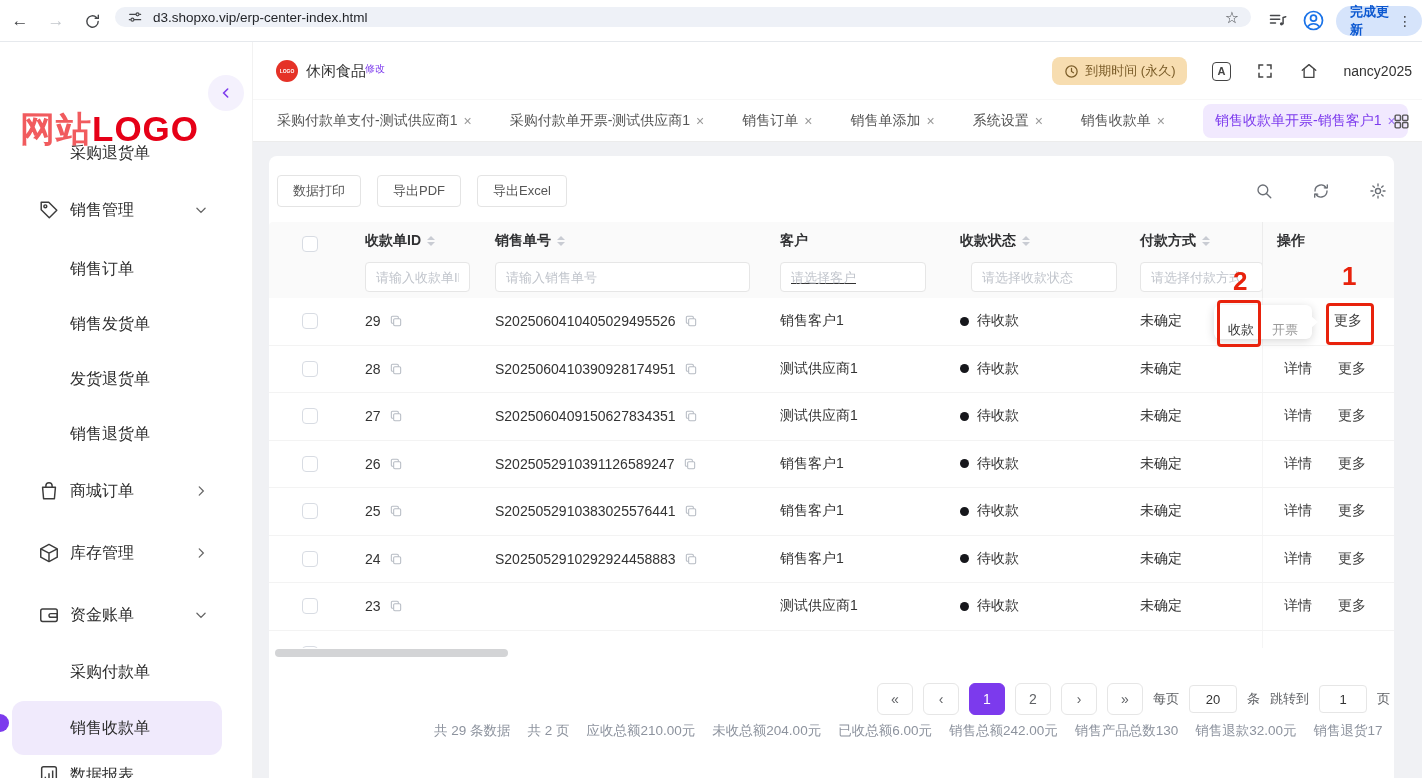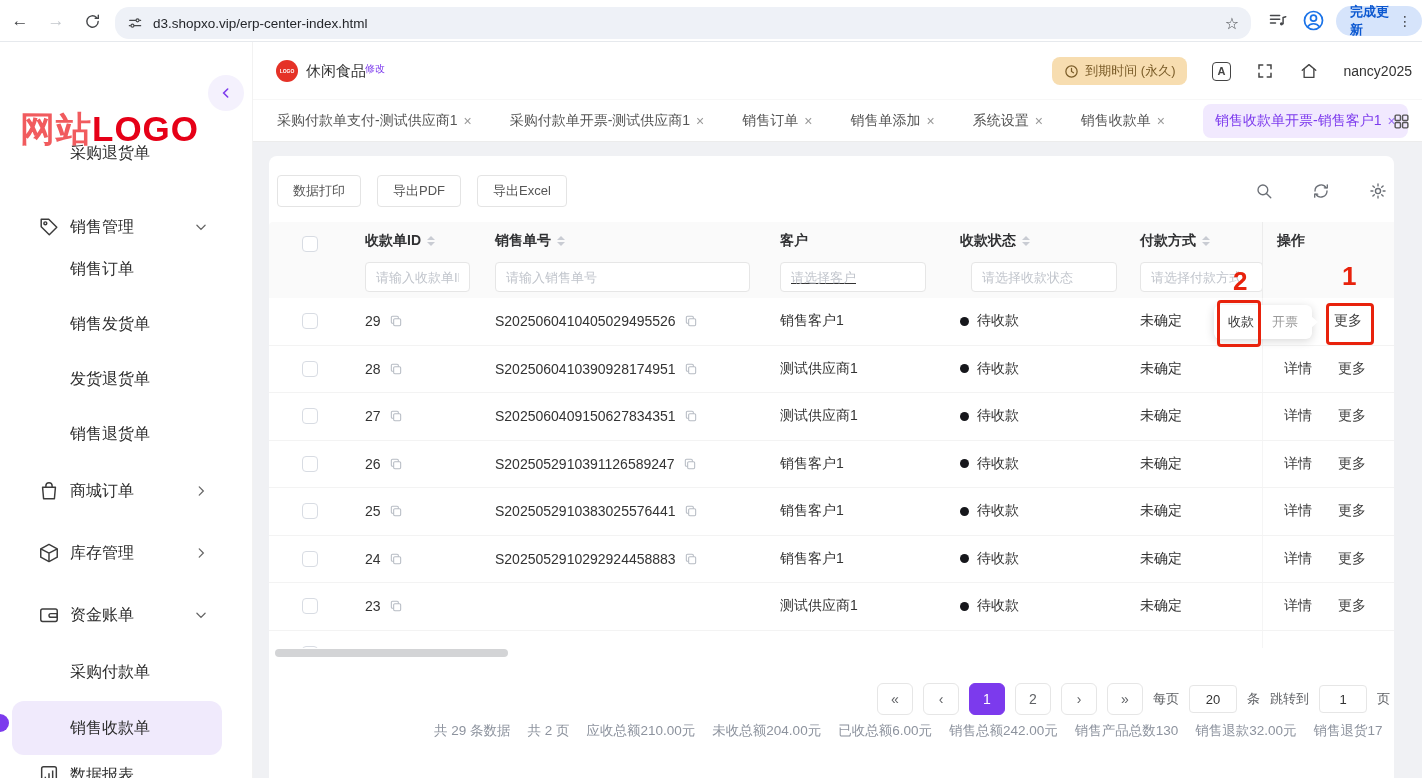--- a/index.html
+++ b/index.html
@@ -10,21 +10,21 @@
     background:#fff; color:#333;
   }
   .screen { position:relative; width:1422px; height:778px; }
 
   
   .chrome { position:absolute; left:0; top:0; width:1422px; height:42px; background:#fff; border-bottom:1px solid #e6e9ed; }
   .nav-ic { position:absolute; top:9px; width:24px; height:24px; display:flex; align-items:center; justify-content:center; font-size:17px; color:#46484b; cursor:pointer; }
   .nav-back { left:8px; }
   .nav-fwd  { left:44px; color:#c3c7cc; }
   .nav-reload { left:80px; }
-  .omnibox { position:absolute; left:115px; top:7px; width:1136px; height:16px; border-radius:14px; background:#eef1f7; display:flex; align-items:center; padding:16px 12px; }
+  .omnibox { position:absolute; left:115px; top:7px; width:1136px; height:16px; border-radius:14px; background:#eef1f7; display:flex; align-items:center; padding:10px 12px; }
   .omni-url { flex:1; margin-left:10px; font-size:13.5px; color:#24262a; }
   .omni-star { font-size:16px; color:#4b4e52; cursor:pointer; }
   .tune-ic, .media-ic, .profile-ic { color:#46484b; }
   .media-wrap { position:absolute; left:1268px; top:10px; cursor:pointer; }
   .profile-wrap { position:absolute; left:1302px; top:9px; color:#1a73e8; cursor:pointer; }
   .update-pill { position:absolute; left:1336px; top:6px; height:30px; border-radius:15px; background:#d6e4fb; display:flex; align-items:center; padding:0 10px 0 14px; cursor:pointer; }
   .update-txt { font-size:13px; font-weight:700; color:#0b57d0; }
   .kebab { margin-left:8px; color:#45484c; font-size:14px; letter-spacing:0; }
 
   
@@ -86,21 +86,21 @@
   .cell { position:absolute; top:0; height:100%; display:flex; align-items:center; font-size:14px; color:#333; gap:8px; white-space:nowrap; }
   .c-check { left:33px; } .c-id { left:96px; } .c-order { left:226px; }
   .c-cust { left:511px; } .c-status { left:691px; } .c-pay { left:871px; }
   .c-op { left:993px; width:132px; border-left:1px solid #f5f5f5; padding-left:21px; gap:26px; }
   .c-op.only-more { padding-left:71px; }
   .lnk { color:#404040; cursor:pointer; }
   .dot { width:9px; height:9px; border-radius:50%; background:#16171b; flex:none; }
   .cbx { width:16px; height:16px; border:1px solid #d8dce3; border-radius:4px; background:#fff; display:inline-block; cursor:pointer; }
   .copy-ic { width:14px; height:14px; color:#b7bcc4; cursor:pointer; flex:none; }
 
-  .popup { position:absolute; left:945px; top:7px; height:34px; background:#fff; border-radius:6px; box-shadow:0 2px 10px rgba(0,0,0,.16); display:flex; align-items:center; padding:0 14px; gap:18px; font-size:13px; z-index:5; }
+  .popup { position:absolute; left:945px; top:7px; height:34px; background:#fff; border-radius:6px; box-shadow:0 2px 10px rgba(0,0,0,.16); display:flex; align-items:flex-end; padding:0 14px; gap:18px; font-size:13px; z-index:5; }
   .popup::after { content:""; position:absolute; right:-6px; top:11px; border-top:6px solid transparent; border-bottom:6px solid transparent; border-left:7px solid #fff; }
   .p-receive { color:#333; cursor:pointer; }
   .p-invoice { color:#9a9a9a; cursor:pointer; }
 
   .hscroll { position:absolute; left:6px; top:493px; width:233px; height:8px; border-radius:4px; background:#d3d4d6; cursor:pointer; }
 
   .pager { position:absolute; top:527px; right:4px; display:flex; align-items:center; gap:10px; font-size:13px; color:#606266; }
   .pbtn { min-width:36px; height:32px; border:1px solid #e6e6e6; border-radius:6px; background:#fff; display:flex; align-items:center; justify-content:center; font-size:14px; color:#606266; cursor:pointer; }
   .pbtn.active { background:#7c3aed; border-color:#7c3aed; color:#fff; }
   .pinput { width:48px; height:28px; border:1px solid #e6e6e6; border-radius:4px; text-align:center; font-size:13px; color:#333; outline:none; font-family:inherit; }
@@ -170,21 +170,21 @@
     </div>
     <div class="collapse">
       <svg width="16" height="16" viewBox="0 0 24 24" fill="none" stroke="currentColor" stroke-width="2.4" stroke-linecap="round">
           <path d="M14.5 6 8.5 12l6 6"></path>
         </svg>
     </div>
     <div id="menu">
         <div class="side-item" style="top: 91px;">
           <span class="side-label">采购退货单</span>
         </div>
-        <div class="side-item" style="top: 165px; text-align: right;">
+        <div class="side-item" style="top: 148px; text-align: right;">
           <span class="s-icon">
             <svg width="22" height="22" viewBox="0 0 24 24" fill="none" stroke="currentColor" stroke-width="1.6" stroke-linejoin="round">
               <path d="M3.5 3.5h8.2l8.8 8.8-8.2 8.2-8.8-8.8V3.5z"></path>
               <circle cx="8" cy="8" r="1.6"></circle>
             </svg>
           </span>
           <span class="side-label">销售管理</span>
           <span class="chev">
             <svg width="14" height="14" viewBox="0 0 24 24" fill="none" stroke="currentColor" stroke-width="2.2" stroke-linecap="round">
               <path d="M5 9l7 7 7-7"></path>

